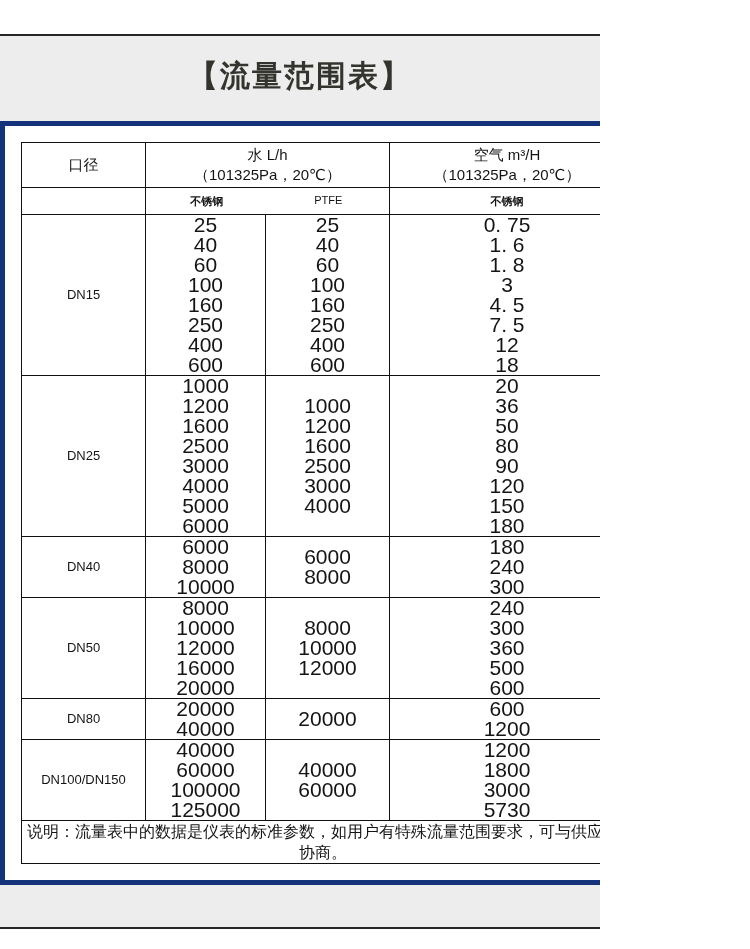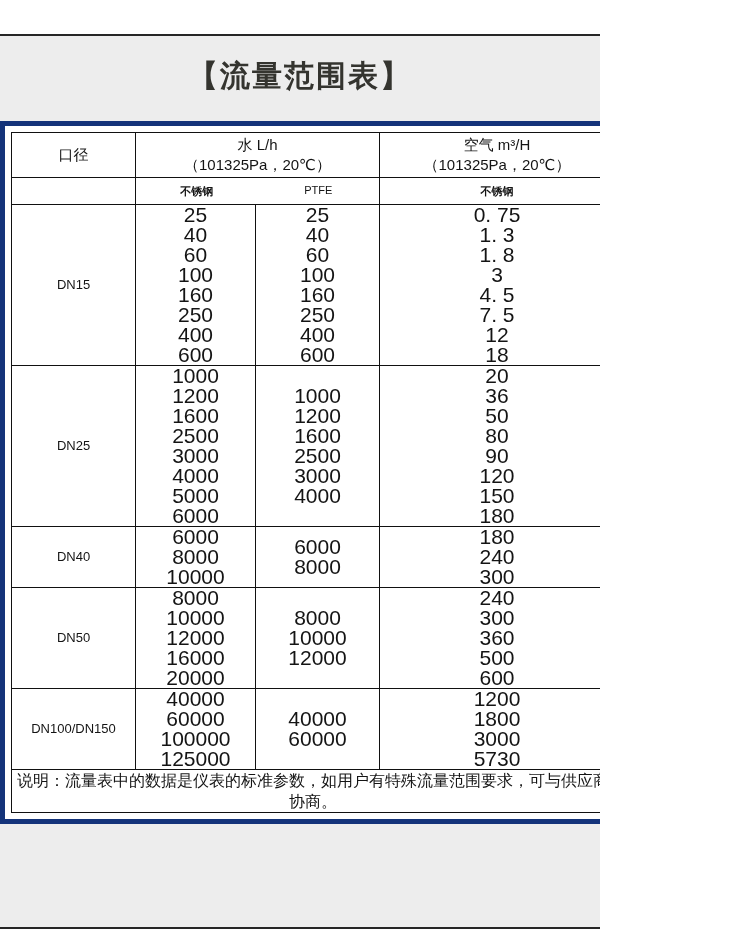--- a/index.html
+++ b/index.html
@@ -11,21 +11,21 @@
   .rule{height:2px;background:#262626;}
   .content{
     height:891px;background:#ededed;box-sizing:border-box;padding-top:20px;
   }
   .title{
     margin:0 0 24px 0;text-align:center;
     font-size:30px;font-weight:700;color:#34342f;letter-spacing:2px;
   }
   .frame{
     width:604px;margin:0 auto;background:#ffffff;
-    border:5px solid #14337a;padding:6px;
+    border:5px solid #14337a;padding:16px;
   }
   table.flow{
     width:100%;border-collapse:collapse;table-layout:fixed;color:#141414;
   }
   table.flow td{
     border:1.5px solid #111111;text-align:center;vertical-align:middle;padding:0;
   }
   .col-d{width:124px;} .col-w1{width:120px;} .col-w2{width:124px;}
   tr.hdr1 td{height:44px;font-size:15px;line-height:20px;}
   tr.hdr2 td{height:26px;font-size:11px;}
@@ -102,21 +102,21 @@
                 <div class="val">40</div>
                 <div class="val">60</div>
                 <div class="val">100</div>
                 <div class="val">160</div>
                 <div class="val">250</div>
                 <div class="val">400</div>
                 <div class="val">600</div>
               </td>
               <td class="datacell">
                 <div class="val">0. 75</div>
-                <div class="val">1. 3</div>
+                <div class="val">1. 6</div>
                 <div class="val">1. 8</div>
                 <div class="val">3</div>
                 <div class="val">4. 5</div>
                 <div class="val">7. 5</div>
                 <div class="val">12</div>
                 <div class="val">18</div>
               </td>
             </tr>
             <tr>
               <td class="diacell">
@@ -185,20 +185,36 @@
                 <div class="val">8000</div>
                 <div class="val">10000</div>
                 <div class="val">12000</div>
               </td>
               <td class="datacell">
                 <div class="val">240</div>
                 <div class="val">300</div>
                 <div class="val">360</div>
                 <div class="val">500</div>
                 <div class="val">600</div>
+              </td>
+            </tr>
+            <tr>
+              <td class="diacell">
+                <div class="val">DN80</div>
+              </td>
+              <td class="datacell">
+                <div class="val">20000</div>
+                <div class="val">40000</div>
+              </td>
+              <td class="datacell">
+                <div class="val">20000</div>
+              </td>
+              <td class="datacell">
+                <div class="val">600</div>
+                <div class="val">1200</div>
               </td>
             </tr>
             <tr>
               <td class="diacell">
                 <div class="val">DN100/DN150</div>
               </td>
               <td class="datacell">
                 <div class="val">40000</div>
                 <div class="val">60000</div>
                 <div class="val">100000</div>

